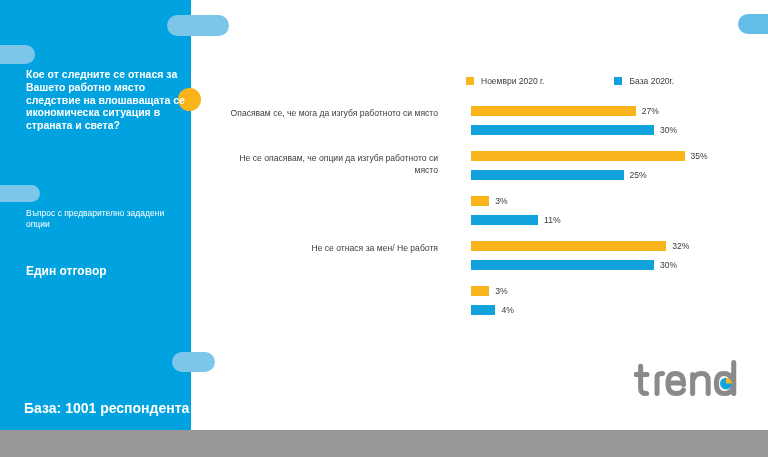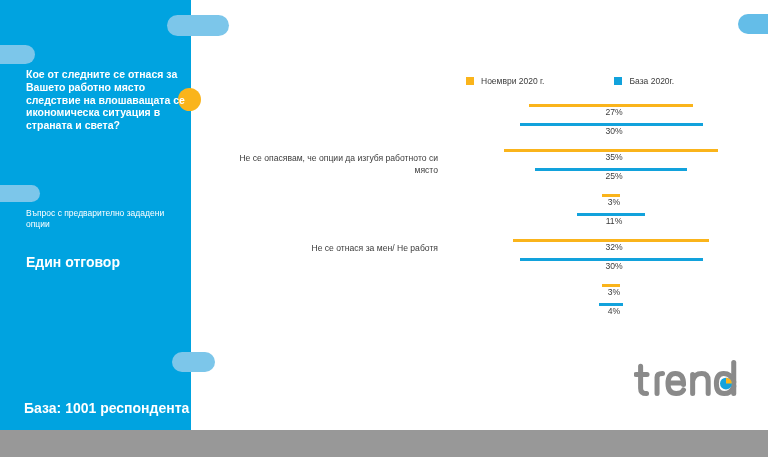--- a/index.html
+++ b/index.html
@@ -94,23 +94,23 @@
     left: 26px;
     top: 208px;
     width: 155px;
     color: #ffffff;
     font-size: 8.5px;
     line-height: 1.35;
   }
   .answer-type {
     position: absolute;
     left: 26px;
-    top: 254px;
+    top: 264px;
     color: #ffffff;
-    font-size: 14px;
+    font-size: 12px;
     font-weight: bold;
   }
   .base {
     position: absolute;
     left: 24px;
     top: 400px;
     color: #ffffff;
     font-size: 14px;
     font-weight: bold;
   }
@@ -173,21 +173,20 @@
     position: absolute;
     left: 241px;
     top: 0;
     width: 280px;
   }
   .bar-line {
     display: flex;
     align-items: center;
     height: 13px;
     margin-bottom: 6px;
-    flex-direction: column;
   }
   .bar {
     height: 10px;
   }
   .bar-orange { background: #FAB41B; }
   .bar-blue   { background: #12A2DC; }
   .bar-value {
     font-size: 8.6px;
     color: #3C3C3C;
     margin-left: 6px;
@@ -228,20 +227,21 @@
       <span>Ноември 2020 г.</span>
     </div>
     <div class="legend-item">
       <span class="legend-swatch" style="background: rgb(18, 162, 220);"></span>
       <span>База 2020г.</span>
     </div>
   </div>
 
   <div class="chart">
       <div class="chart-row">
+        <div class="cat-label">Опасявам се, че мога да изгубя работното си място</div>
         <div class="bars">
           <div class="bar-line">
             <div class="bar bar-orange" style="width: 164.7px; background: rgb(250, 180, 27);"></div>
             <span class="bar-value">27%</span>
           </div>
           <div class="bar-line">
             <div class="bar bar-blue" style="width: 183px; background: rgb(18, 162, 220);"></div>
             <span class="bar-value">30%</span>
           </div>
         </div>

